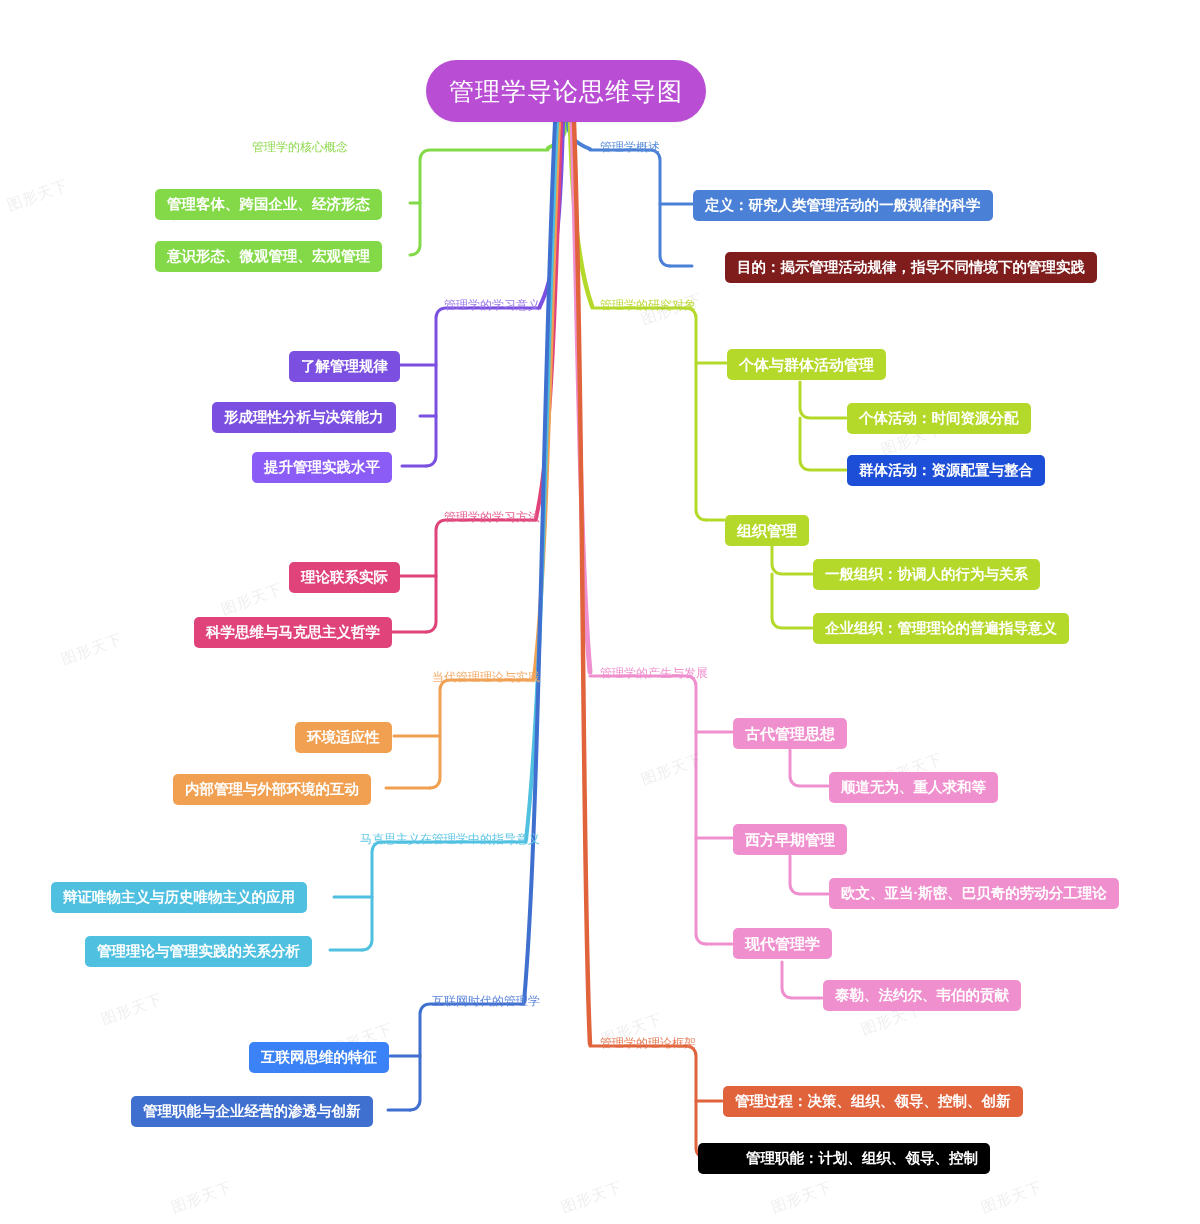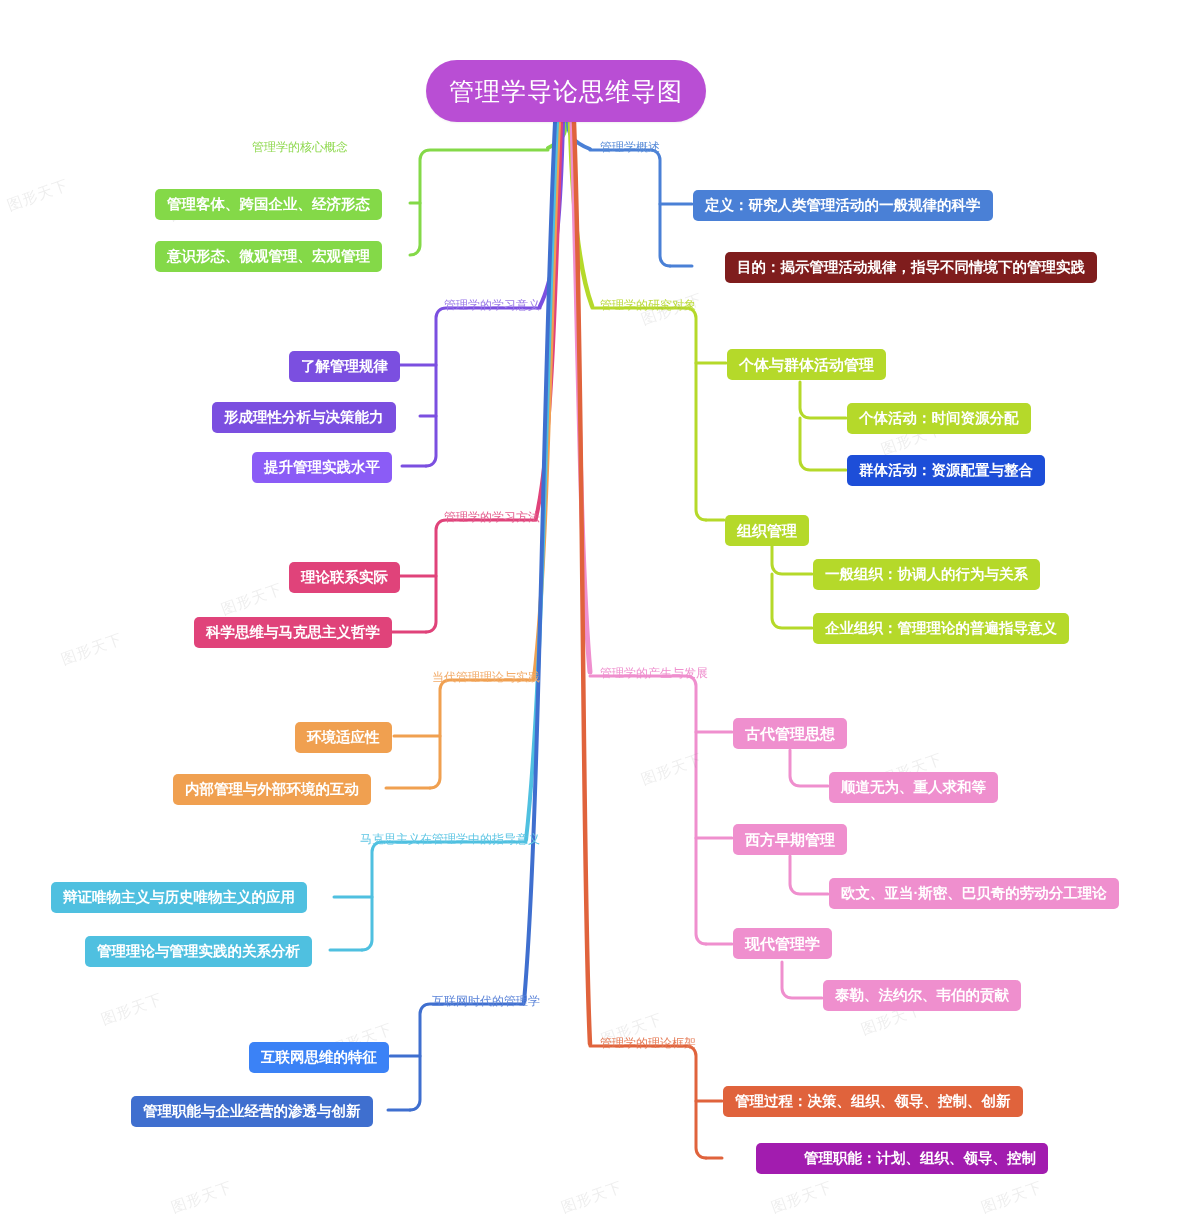--- a/index.html
+++ b/index.html
@@ -205,15 +205,15 @@
   <div class="node" style="left:295px;top:722px;background:#f0a050;">环境适应性</div>
   <div class="node" style="left:173px;top:774px;background:#f0a050;">内部管理与外部环境的互动</div>
 
   <div class="node" style="left:51px;top:882px;background:#4fc0e0;">辩证唯物主义与历史唯物主义的应用</div>
   <div class="node" style="left:85px;top:936px;background:#4fc0e0;">管理理论与管理实践的关系分析</div>
 
   <div class="node" style="left:249px;top:1042px;background:#3b82f6;">互联网思维的特征</div>
   <div class="node" style="left:131px;top:1096px;background:#3f6fcf;">管理职能与企业经营的渗透与创新</div>
 
   <div class="node" style="left:723px;top:1086px;background:#e0633c;">管理过程：决策、组织、领导、控制、创新</div>
-  <div class="node" style="left:756px;top:1143px;background:#a21caf;padding-left:48px;">管理职能：计划、组织、领导、控制</div>
+  <div class="node" style="left:698px;top:1143px;background:#000000;padding-left:48px;">管理职能：计划、组织、领导、控制</div>
 
 </div>
 
 </body></html>

